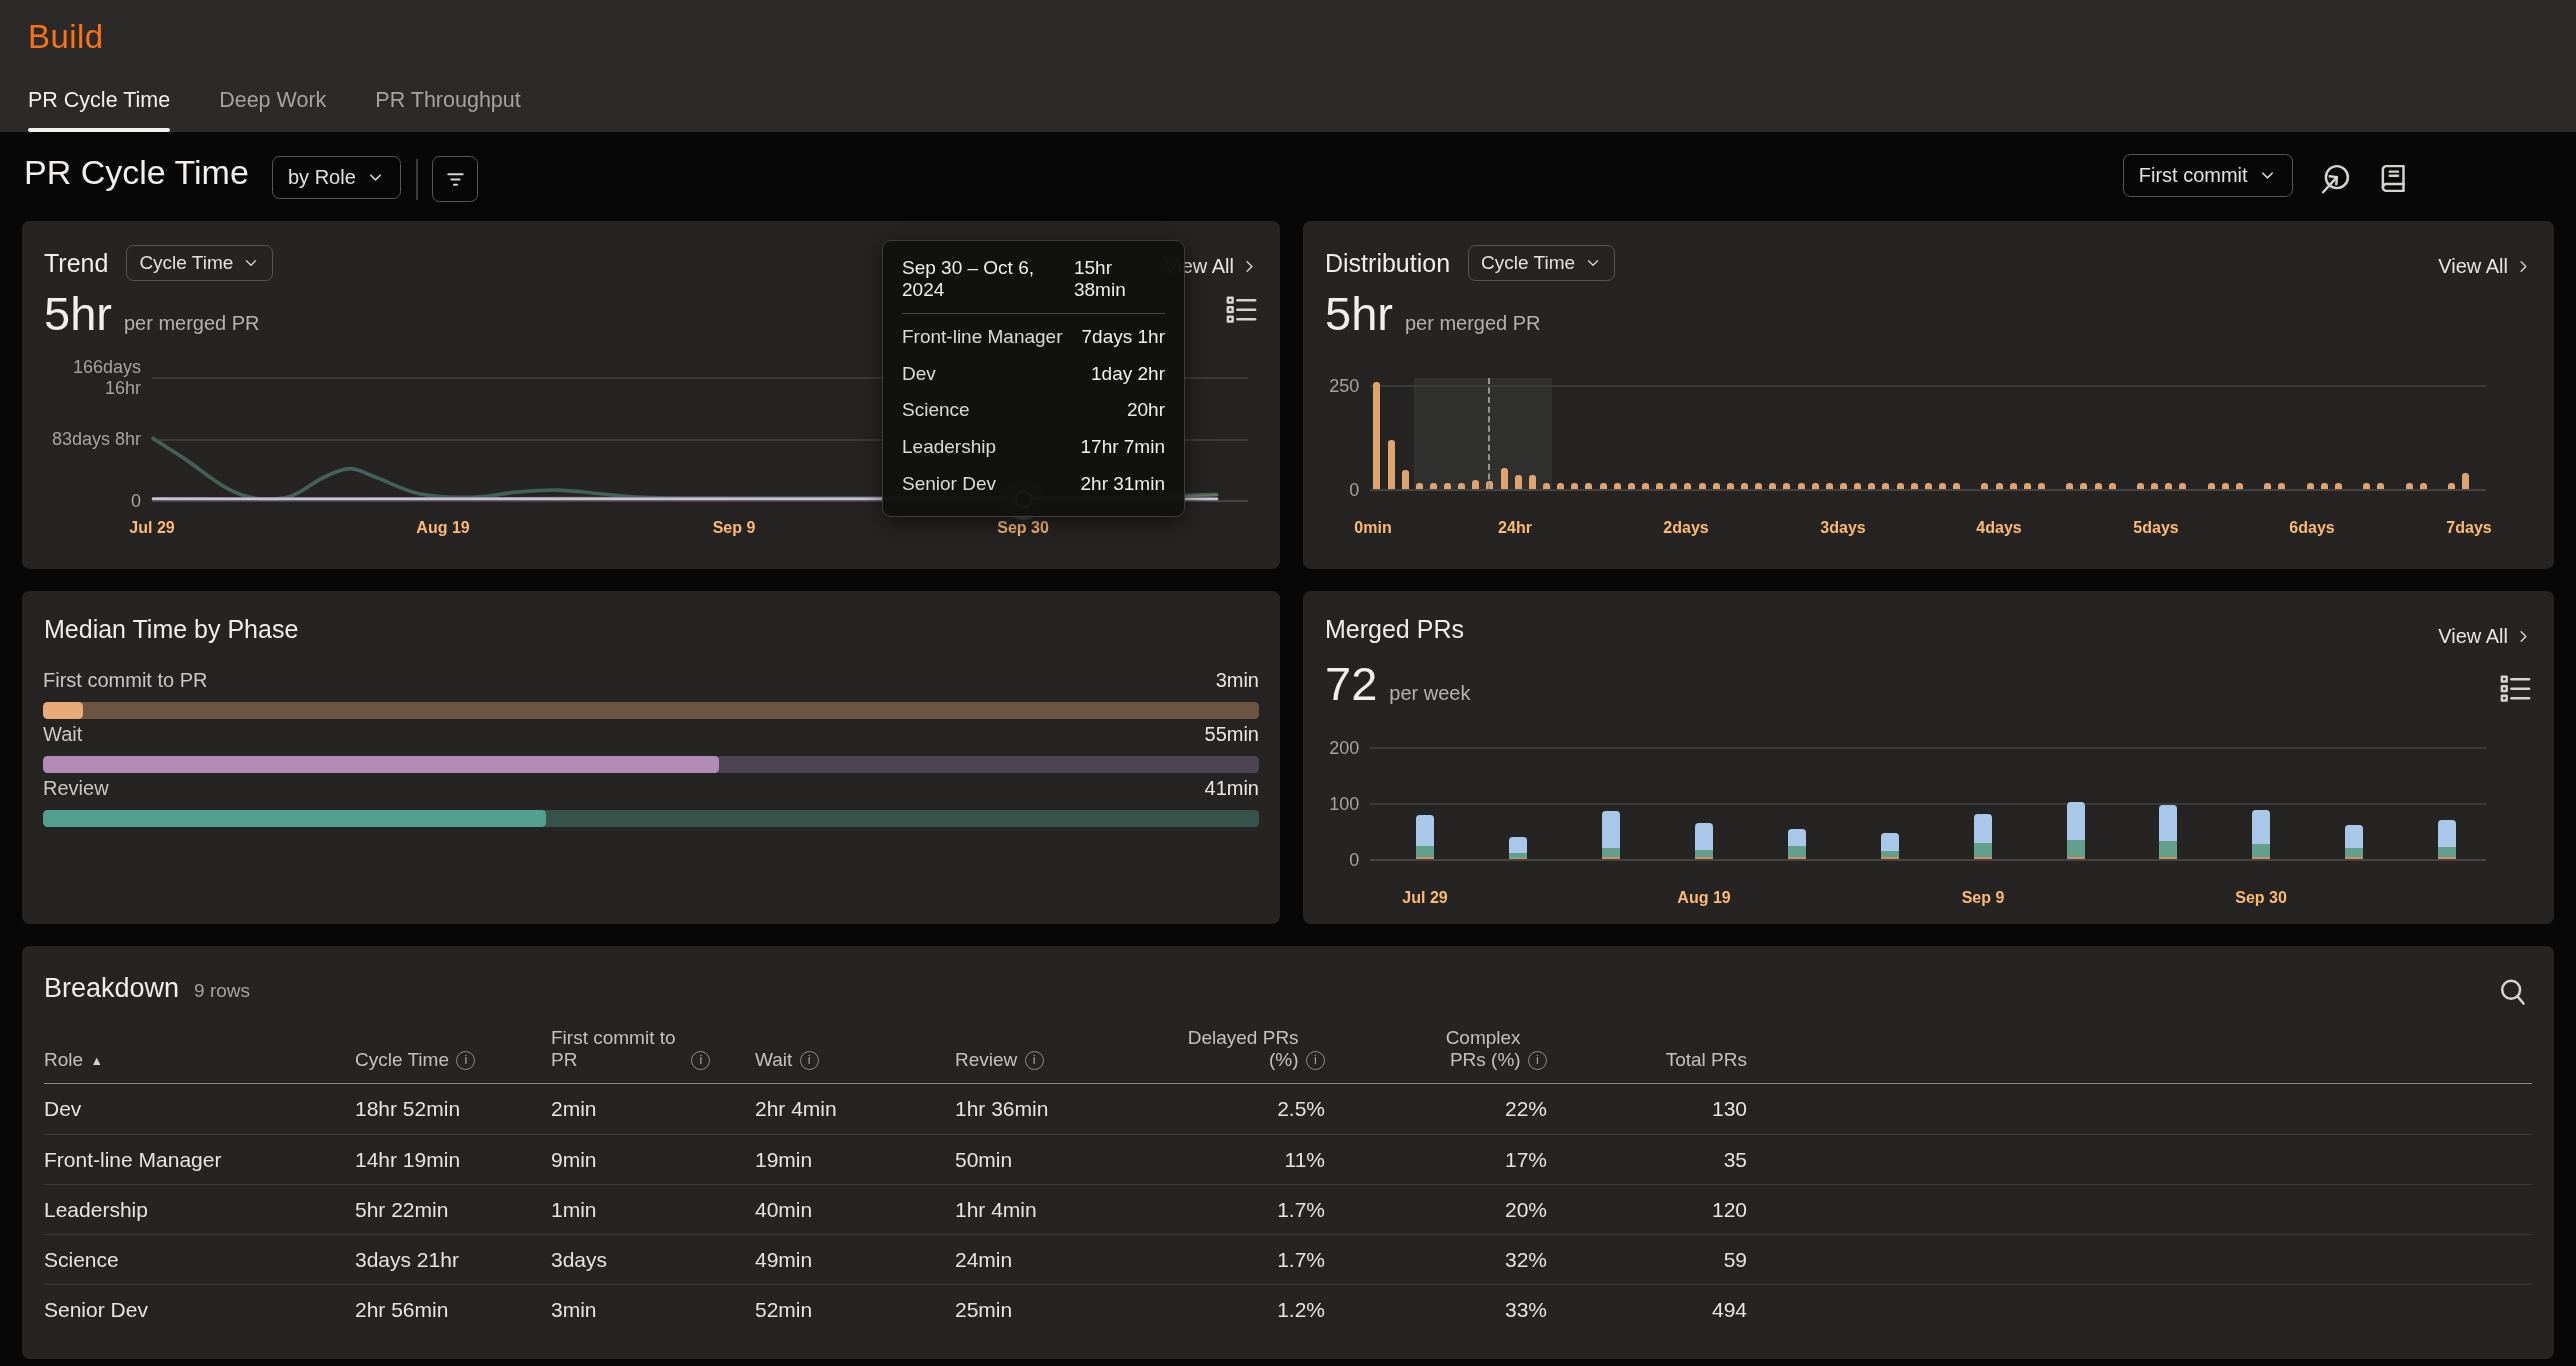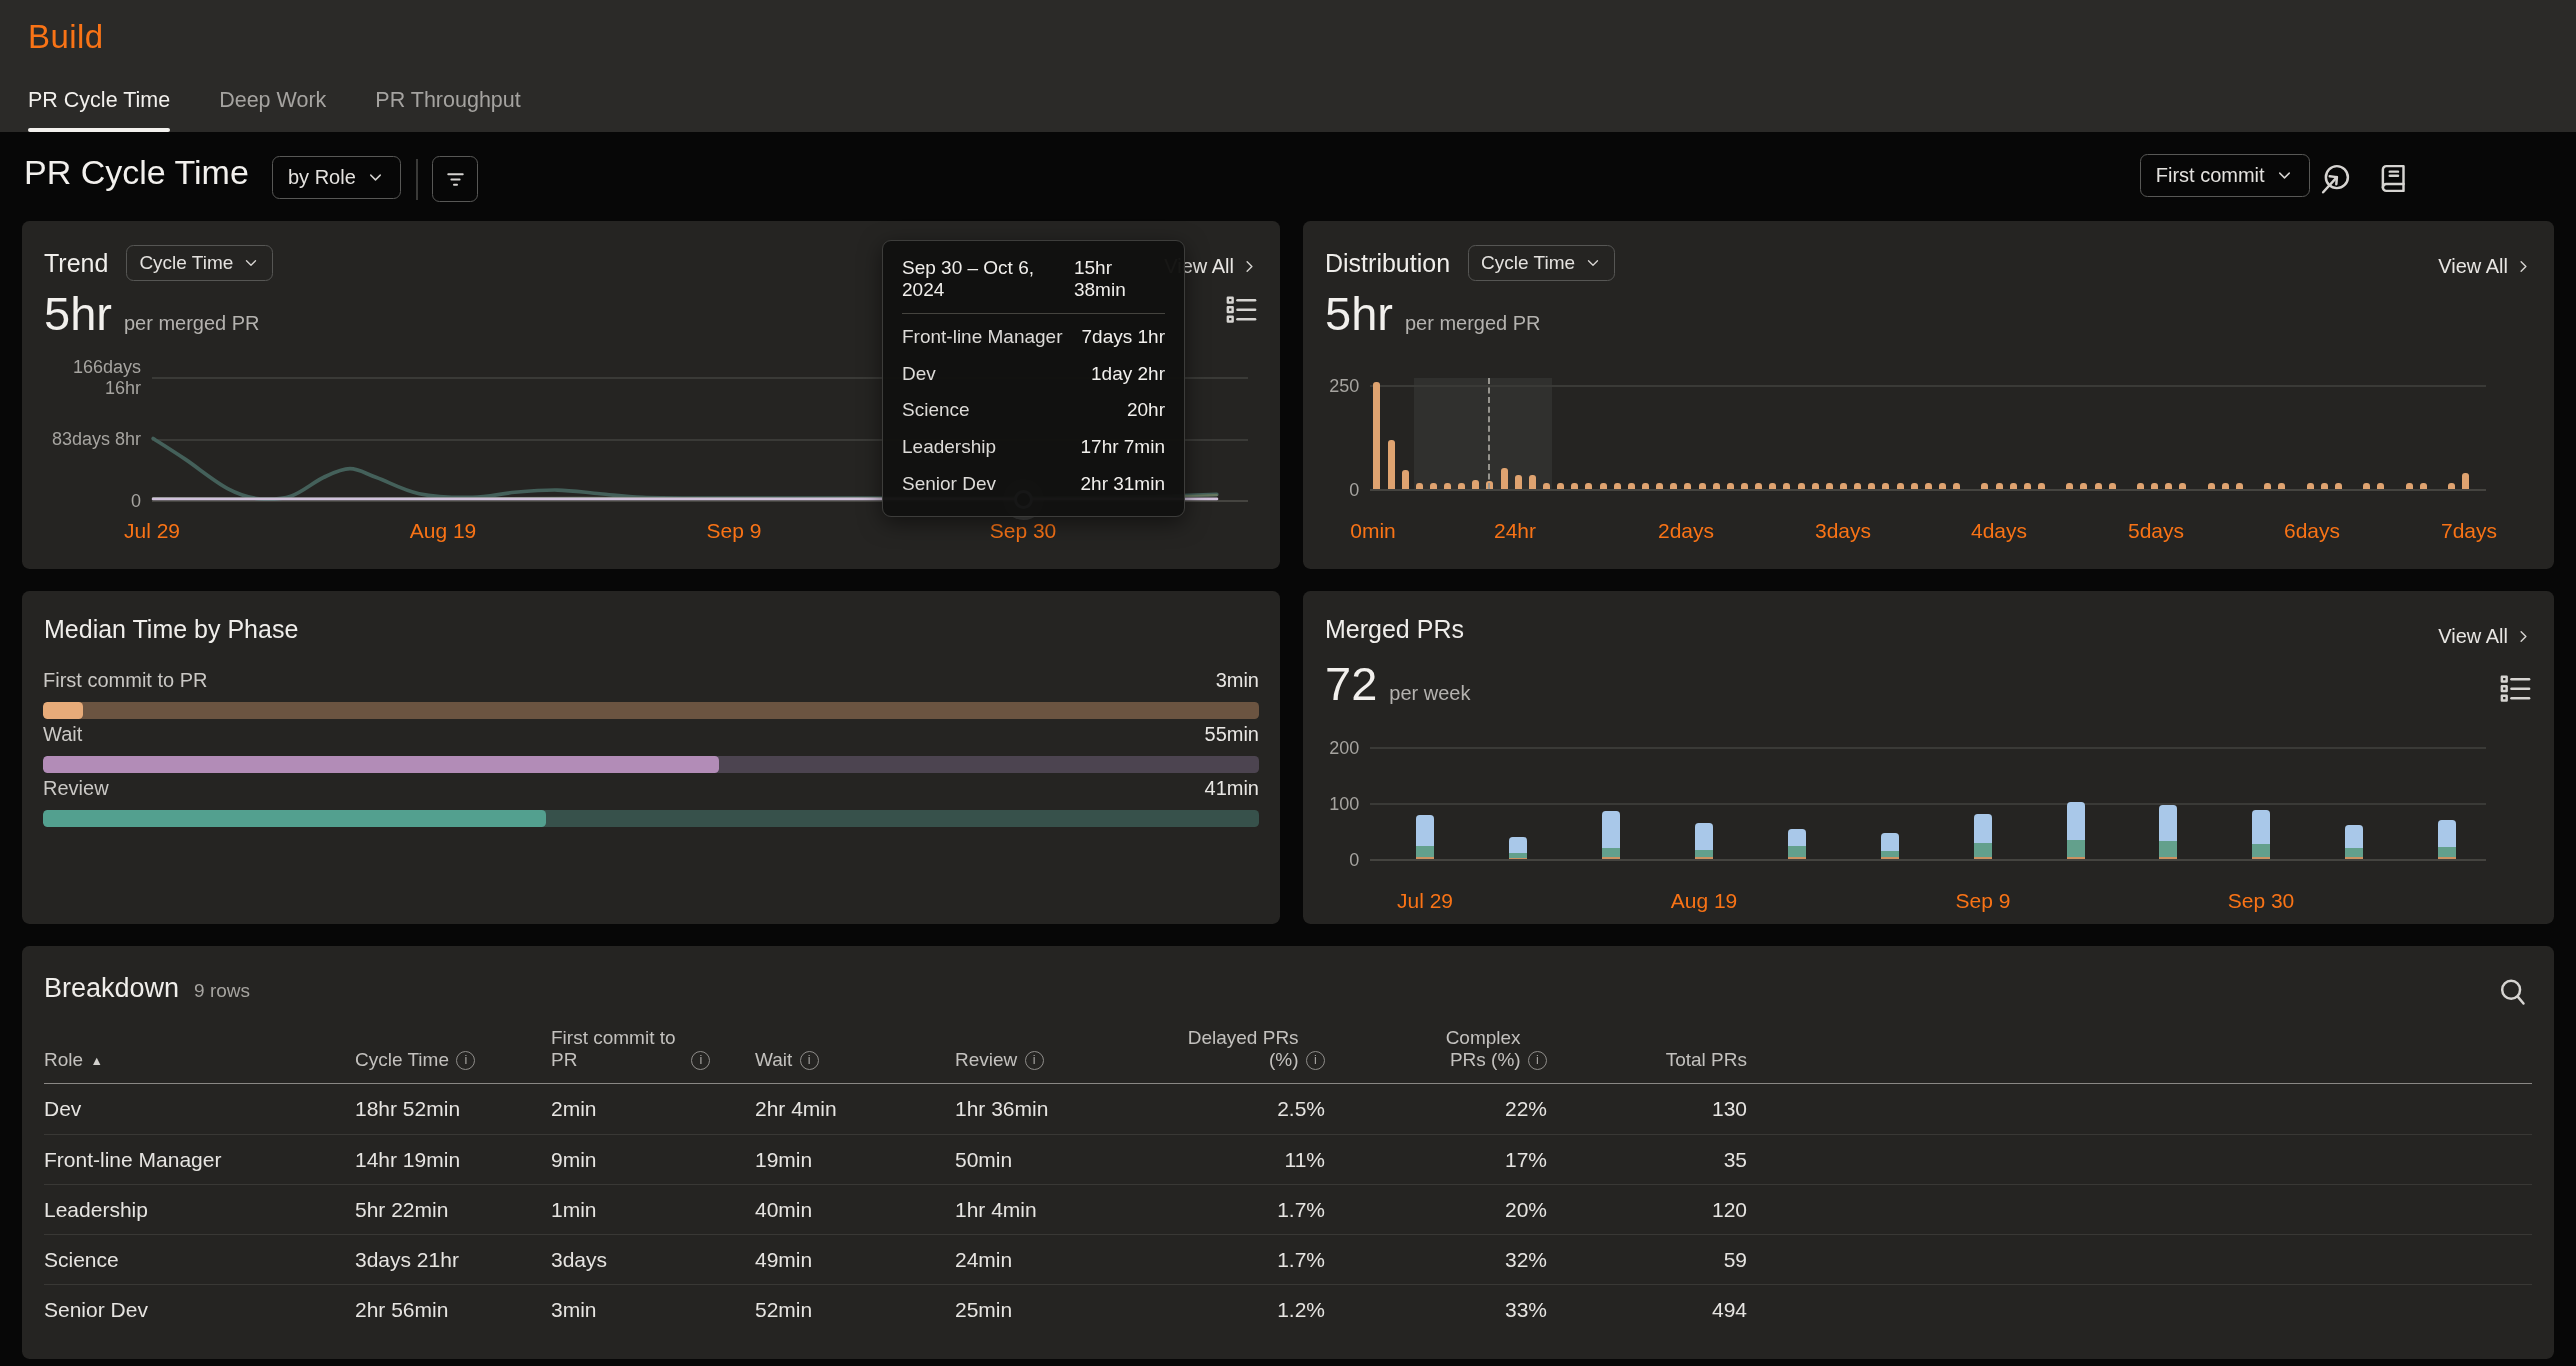--- a/index.html
+++ b/index.html
@@ -13,21 +13,21 @@
   .tab.active::after { content:""; position:absolute; left:0; right:0; bottom:0; height:4.4px; background:#f2f0ed; border-radius:2.2px; }
   .toolbar { position:relative; height:89px; }
   .pg-title { position:absolute; left:24px; top:21px; font-size:34px; font-weight:300; color:#f2f0ed; }
   .btn { display:inline-flex; align-items:center; gap:10.4px; border:1.5px solid #585856; border-radius:7.4px;
     padding:9px 15px; font-size:20px; font-weight:300; color:#e4e2df; background:transparent; cursor:pointer; }
   .grp-btn { position:absolute; left:272px; top:24px; }
   .tool-divider { position:absolute; left:416px; top:27px; width:1.5px; height:41px; background:#3a3a38; }
   .icon-btn { position:absolute; border:1.5px solid #585856; border-radius:7.4px; width:46px; height:46px;
     display:flex; align-items:center; justify-content:center; cursor:pointer; }
   .filter-btn { left:432px; top:24px; }
-  .evt-btn { position:absolute; right:266px; top:22px; }
+  .evt-btn { position:absolute; right:283px; top:22px; }
   .plain-icon { position:absolute; top:30px; width:33px; height:33px; cursor:pointer; }
   .demo-i { right:224px; } .book-i { right:167px; }
   svg.ic { stroke:#d6d4d1; fill:none; stroke-width:1.8; stroke-linecap:round; stroke-linejoin:round; width:100%; height:100%; }
   .grid { position:absolute; left:22px; top:221px; width:2532px; }
   .card { position:absolute; background:#252422; border-radius:7.4px; }
   .c-trend   { left:0;    top:0;   width:1258px; height:348px; }
   .c-dist    { left:1281px; top:0; width:1251px; height:348px; }
   .c-median  { left:0;    top:370px; width:1258px; height:333px; }
   .c-merged  { left:1281px; top:370px; width:1251px; height:333px; }
   .c-break   { left:0;    top:725px; width:2532px; height:413px; }
@@ -38,21 +38,21 @@
   .bigv { position:absolute; left:22px; top:65px; display:flex; align-items:baseline; gap:12px; }
   .bigv .num { font-size:47px; font-weight:300; color:#f2f0ed; }
   .bigv .unit { font-size:20px; font-weight:300; color:#b4b2af; }
   .view-all { position:absolute; right:21px; top:34px; font-size:20px; font-weight:300; color:#e8e6e3;
     display:flex; align-items:center; gap:6px; cursor:pointer; }
   .view-all svg { width:19px; height:19px; }
   .legend-ic { position:absolute; right:22px; width:33px; height:30px; cursor:pointer; }
   .gridline { position:absolute; height:1.5px; background:#3a3a37; }
   .gridline.base { background:#454440; }
   .ytick { position:absolute; font-size:18px; font-weight:300; color:#a6a4a0; text-align:right; transform:translateY(-50%); }
-  .xtick { position:absolute; font-size:21px; font-weight:400; color:#f97316; transform:translateX(-50%); }
+  .xtick { position:absolute; font-size:16px; font-weight:700; color:#fdba74; transform:translateX(-50%); }
   .tooltip { position:absolute; left:860px; top:19px; width:303px; background:rgba(17,17,16,.97);
     border:0.7px solid #3d3d3b; border-radius:9px; padding:16.3px 19px 13.3px; z-index:5; box-shadow:0 6px 22px rgba(0,0,0,.5); }
   .tt-head { display:flex; justify-content:space-between; font-size:19px; font-weight:300; color:#f0eeeb; padding-bottom:12px; }
   .tt-div { height:0.7px; background:#45443f; margin-bottom:4.4px; }
   .tt-row { display:flex; justify-content:space-between; font-size:19px; font-weight:300; color:#dddbd8; padding:7.4px 0; }
   .tt-row .v { color:#f2f0ed; }
   .marker { position:absolute; z-index:3; }
   .marker .halo { width:41px; height:41px; border-radius:50%; background:rgba(200,205,210,.18);
     display:flex; align-items:center; justify-content:center; }
   .marker .ring { width:19px; height:19px; border-radius:50%; border:3px solid #cdd9e4; background:#23282c; }

